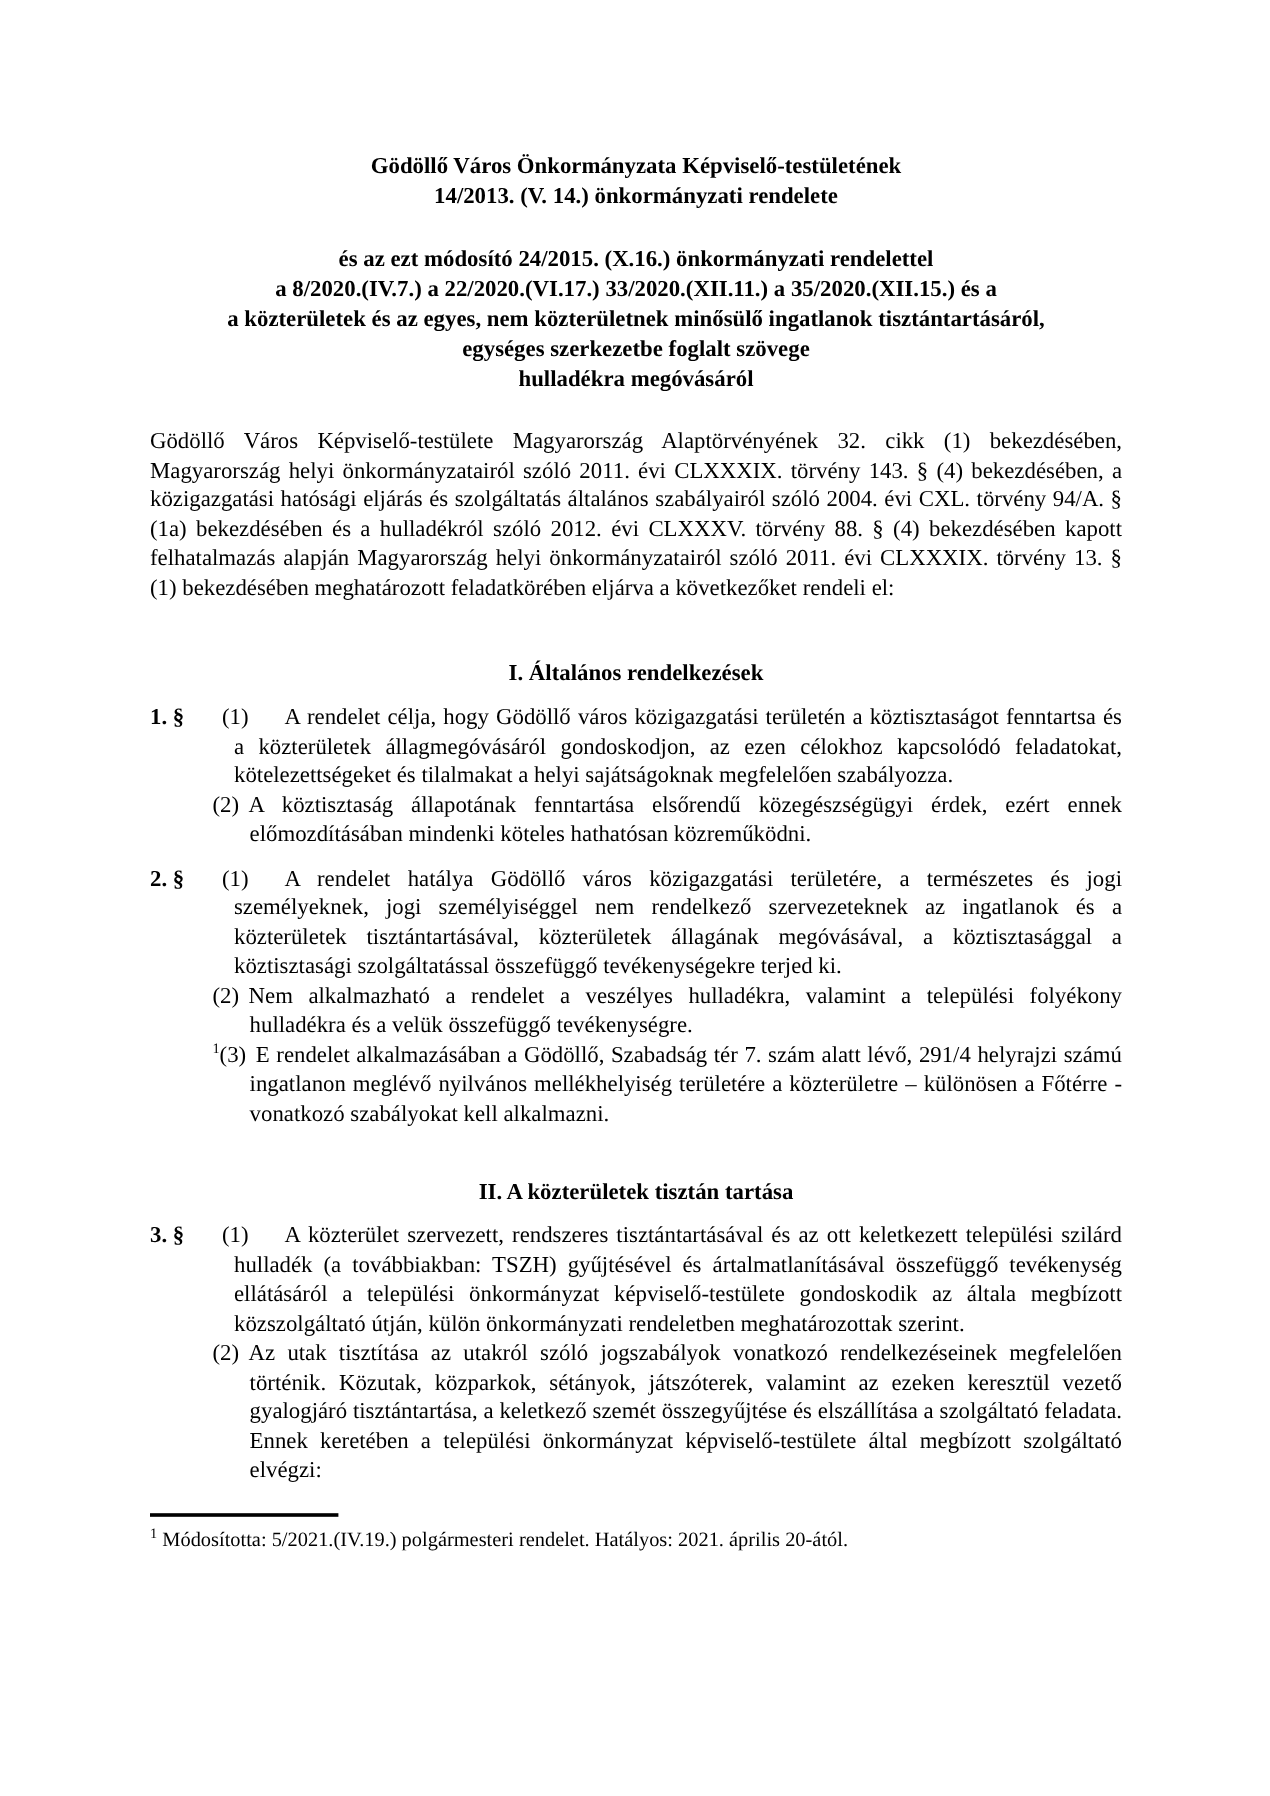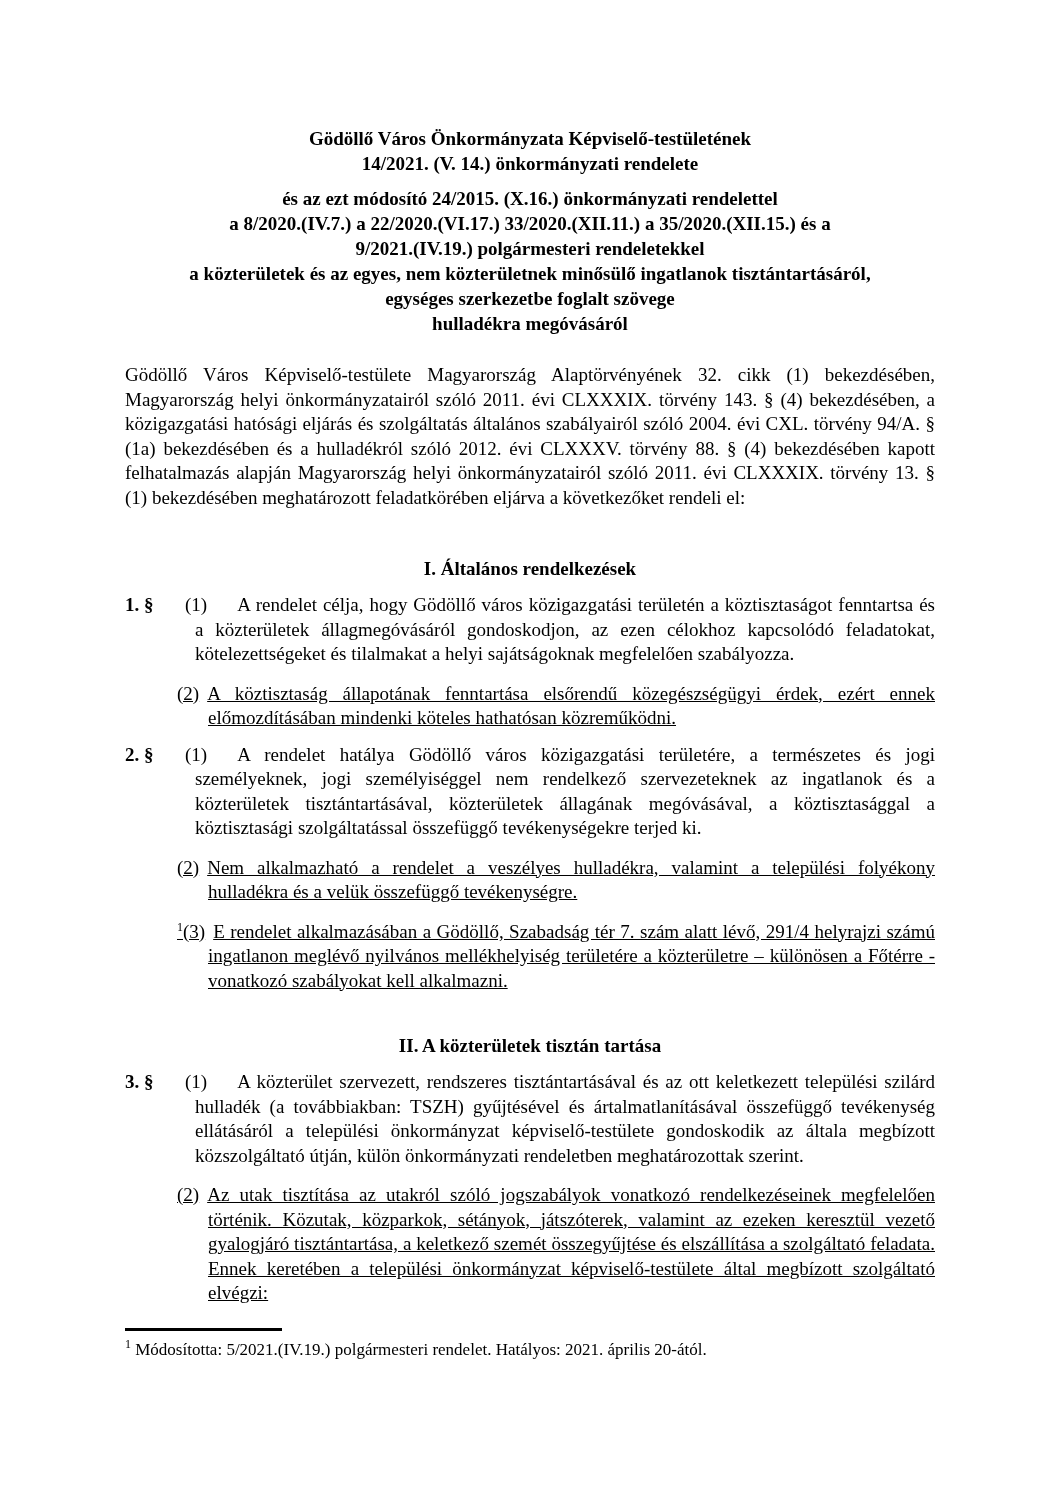--- a/index.html
+++ b/index.html
@@ -20,21 +20,21 @@
     font-size: 19px;
     line-height: 24.5px;
     overflow: hidden;
   }
   .title-block {
     text-align: center;
     font-weight: bold;
     line-height: 25px;
   }
   .subtitle-block {
-    margin-top: 10px;
+    margin-top: 28px;
     text-align: center;
     font-weight: bold;
     line-height: 25px;
   }
   .preamble {
     margin-top: 27px;
     text-align: justify;
   }
   .section-heading {
     text-align: center;
@@ -46,24 +46,22 @@
   .para {
     position: relative;
     text-align: justify;
   }
   .para.main {
     margin-top: 12px;
     padding-left: 70px;
     text-indent: -10px;
   }
   .para.sub {
-    margin-top: 15px;
     padding-left: 83px;
     text-indent: -31px;
-    text-decoration: underline;
   }
   .first-para { margin-top: 12px; }
   .secnum {
     position: absolute;
     left: 0;
     top: 0;
     font-weight: bold;
     text-indent: 0;
   }
   .para.main .pnum { margin-right: 30px; }
@@ -84,27 +82,26 @@
     margin-bottom: 8px;
   }
 </style>
 </head>
 <body>
 
 <div class="page">
 
   <div class="title-block">
     <div>Gödöllő Város Önkormányzata Képviselő-testületének</div>
-    <div>14/2021. (V. 14.) önkormányzati rendelete</div>
+    <div>14/2013. (V. 14.) önkormányzati rendelete</div>
   </div>
 
   <div class="subtitle-block">
     <div>és az ezt módosító 24/2015. (X.16.) önkormányzati rendelettel</div>
     <div>a 8/2020.(IV.7.) a 22/2020.(VI.17.) 33/2020.(XII.11.) a 35/2020.(XII.15.) és a</div>
-    <div>9/2021.(IV.19.) polgármesteri rendeletekkel</div>
     <div>a közterületek és az egyes, nem közterületnek minősülő ingatlanok tisztántartásáról,</div>
     <div>egységes szerkezetbe foglalt szövege</div>
     <div>hulladékra megóvásáról</div>
   </div>
 
   <p class="preamble">Gödöllő Város Képviselő-testülete Magyarország Alaptörvényének 32. cikk (1) bekezdésében, Magyarország helyi önkormányzatairól szóló 2011. évi CLXXXIX. törvény 143. § (4) bekezdésében, a közigazgatási hatósági eljárás és szolgáltatás általános szabályairól szóló 2004. évi CXL. törvény 94/A. § (1a) bekezdésében és a hulladékról szóló 2012. évi CLXXXV. törvény 88. § (4) bekezdésében kapott felhatalmazás alapján Magyarország helyi önkormányzatairól szóló 2011. évi CLXXXIX. törvény 13. § (1) bekezdésében meghatározott feladatkörében eljárva a következőket rendeli el:</p>
 
   <div class="section-heading heading-1">I. Általános rendelkezések</div>
 
   <div class="para main first-para">

